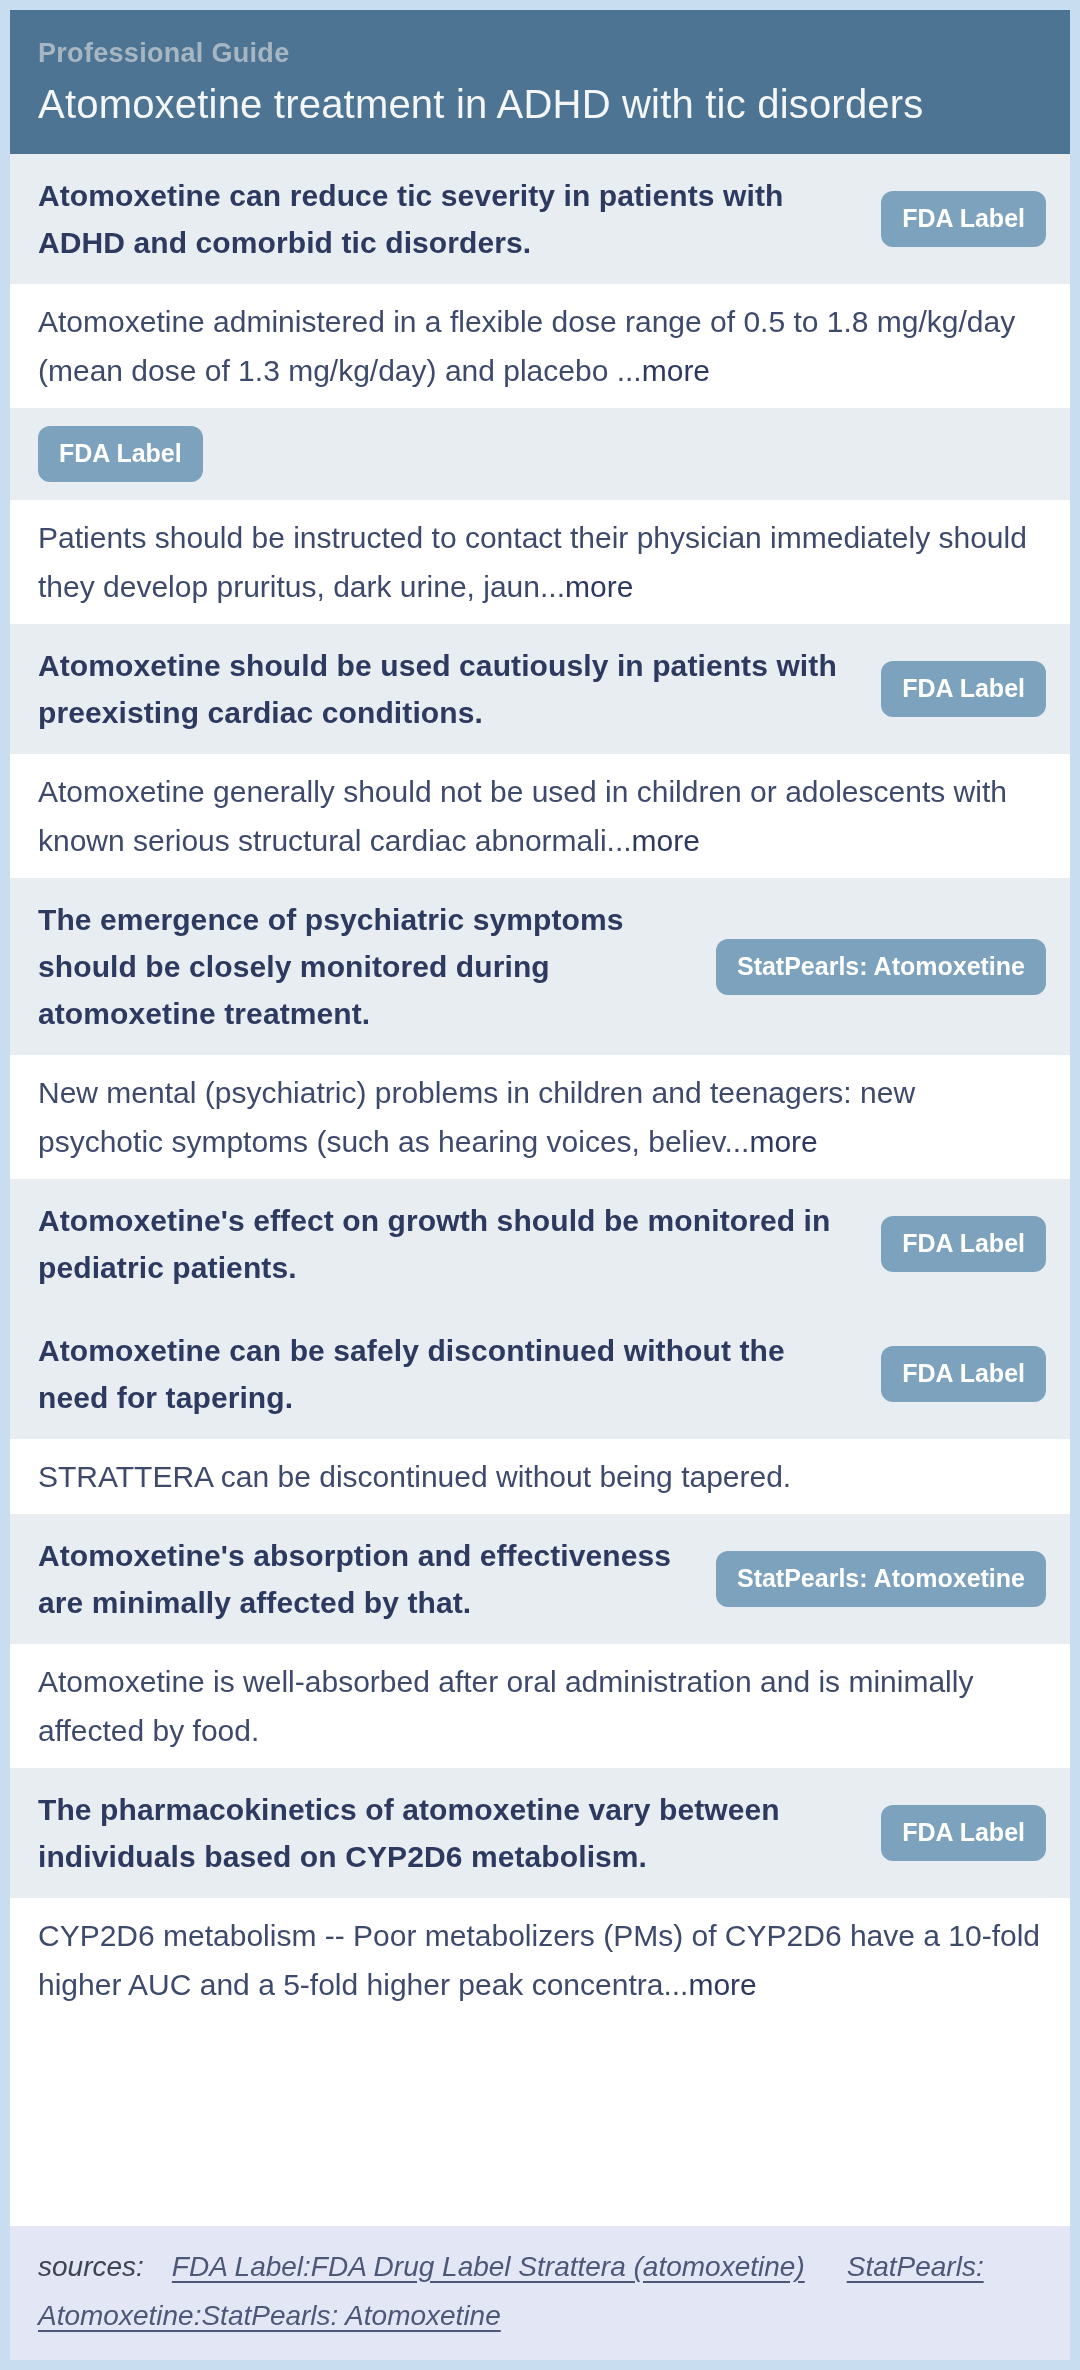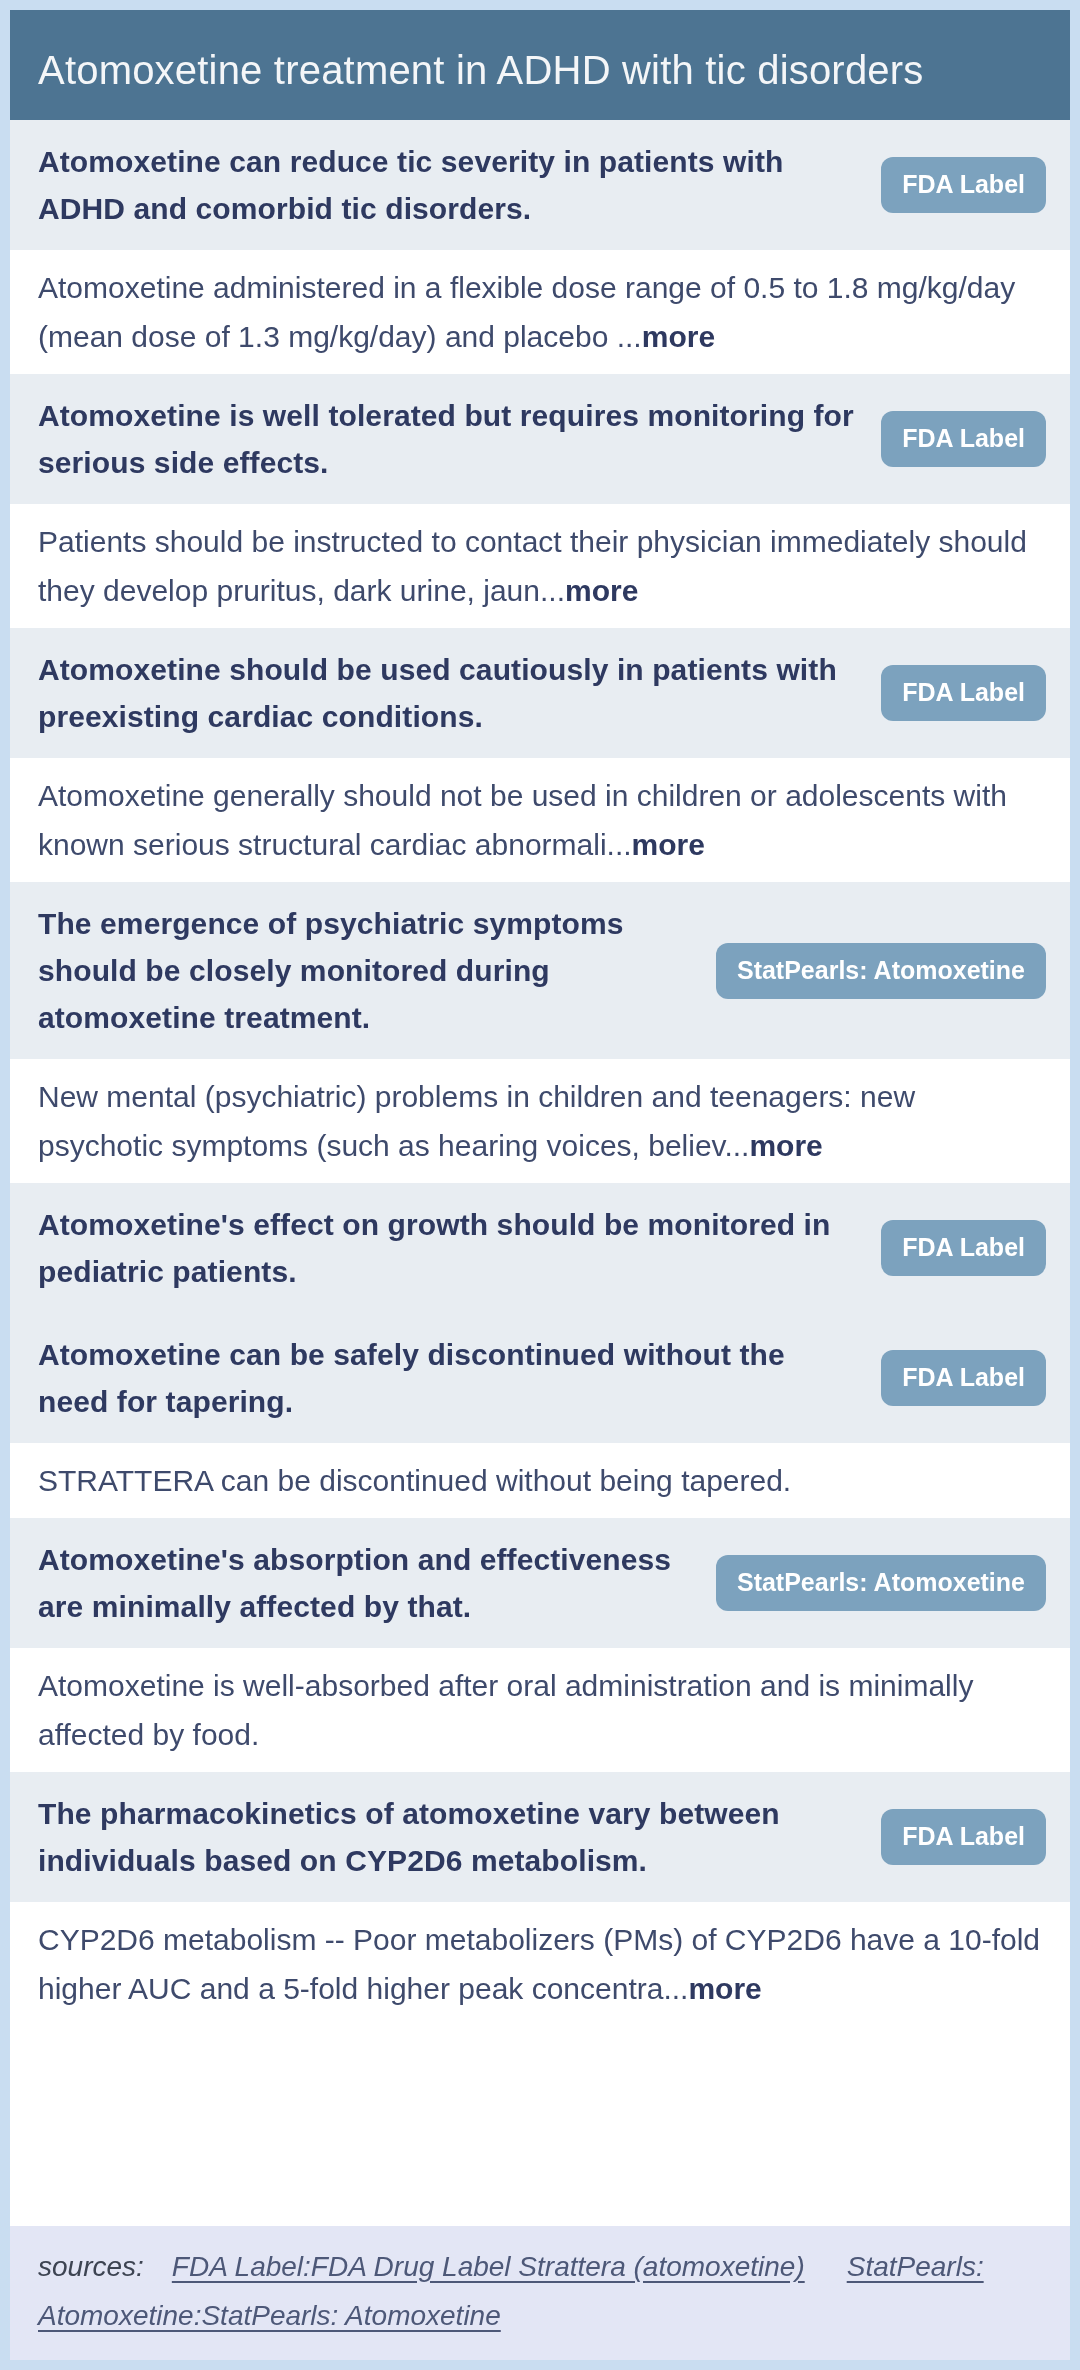--- a/index.html
+++ b/index.html
@@ -87,21 +87,21 @@
     background:var(--body-bg);
     padding:13px 28px;
   }
   .body-text{
     font-size:30px;
     font-weight:400;
     line-height:49px;
     color:var(--body-text);
   }
   .more{
-    font-weight:700;
+    font-weight:400;
     color:var(--claim-text);
     text-decoration:none;
     cursor:pointer;
     text-align:right;
   }
   .src{
     margin-top:auto;
     background:var(--footer-bg);
     padding:16px 28px 20px 28px;
     flex-shrink:0;
@@ -123,37 +123,37 @@
     cursor:pointer;
   }
 </style>
 </head>
 <body>
 
 <div class="page">
   <div class="card">
 
     <header class="hdr">
+      <div class="kicker">Professional Guide</div>
       <h1 class="title">Atomoxetine treatment in ADHD with tic disorders</h1>
     </header>
 
     <main id="statements">
   <section class="statement">
     <div class="claim-row">
       <h2 class="claim-text">Atomoxetine can reduce tic severity in patients with ADHD and comorbid tic disorders.</h2>
       <span class="badge">FDA Label</span>
     </div>
     <div class="evidence-row">
       <p class="body-text"><span>Atomoxetine administered in a flexible dose range of 0.5 to 1.8 mg/kg/day (mean dose of 1.3 mg/kg/day) and placebo ...</span><a class="more" href="#">more</a></p>
     </div>
   </section>
 
   <section class="statement">
     <div class="claim-row">
-      <h2 class="claim-text">Atomoxetine is well tolerated but requires monitoring for serious side effects.</h2>
       <span class="badge">FDA Label</span>
     </div>
     <div class="evidence-row">
       <p class="body-text"><span>Patients should be instructed to contact their physician immediately should they develop pruritus, dark urine, jaun...</span><a class="more" href="#">more</a></p>
     </div>
   </section>
 
   <section class="statement">
     <div class="claim-row">
       <h2 class="claim-text">Atomoxetine should be used cautiously in patients with preexisting cardiac conditions.</h2>

